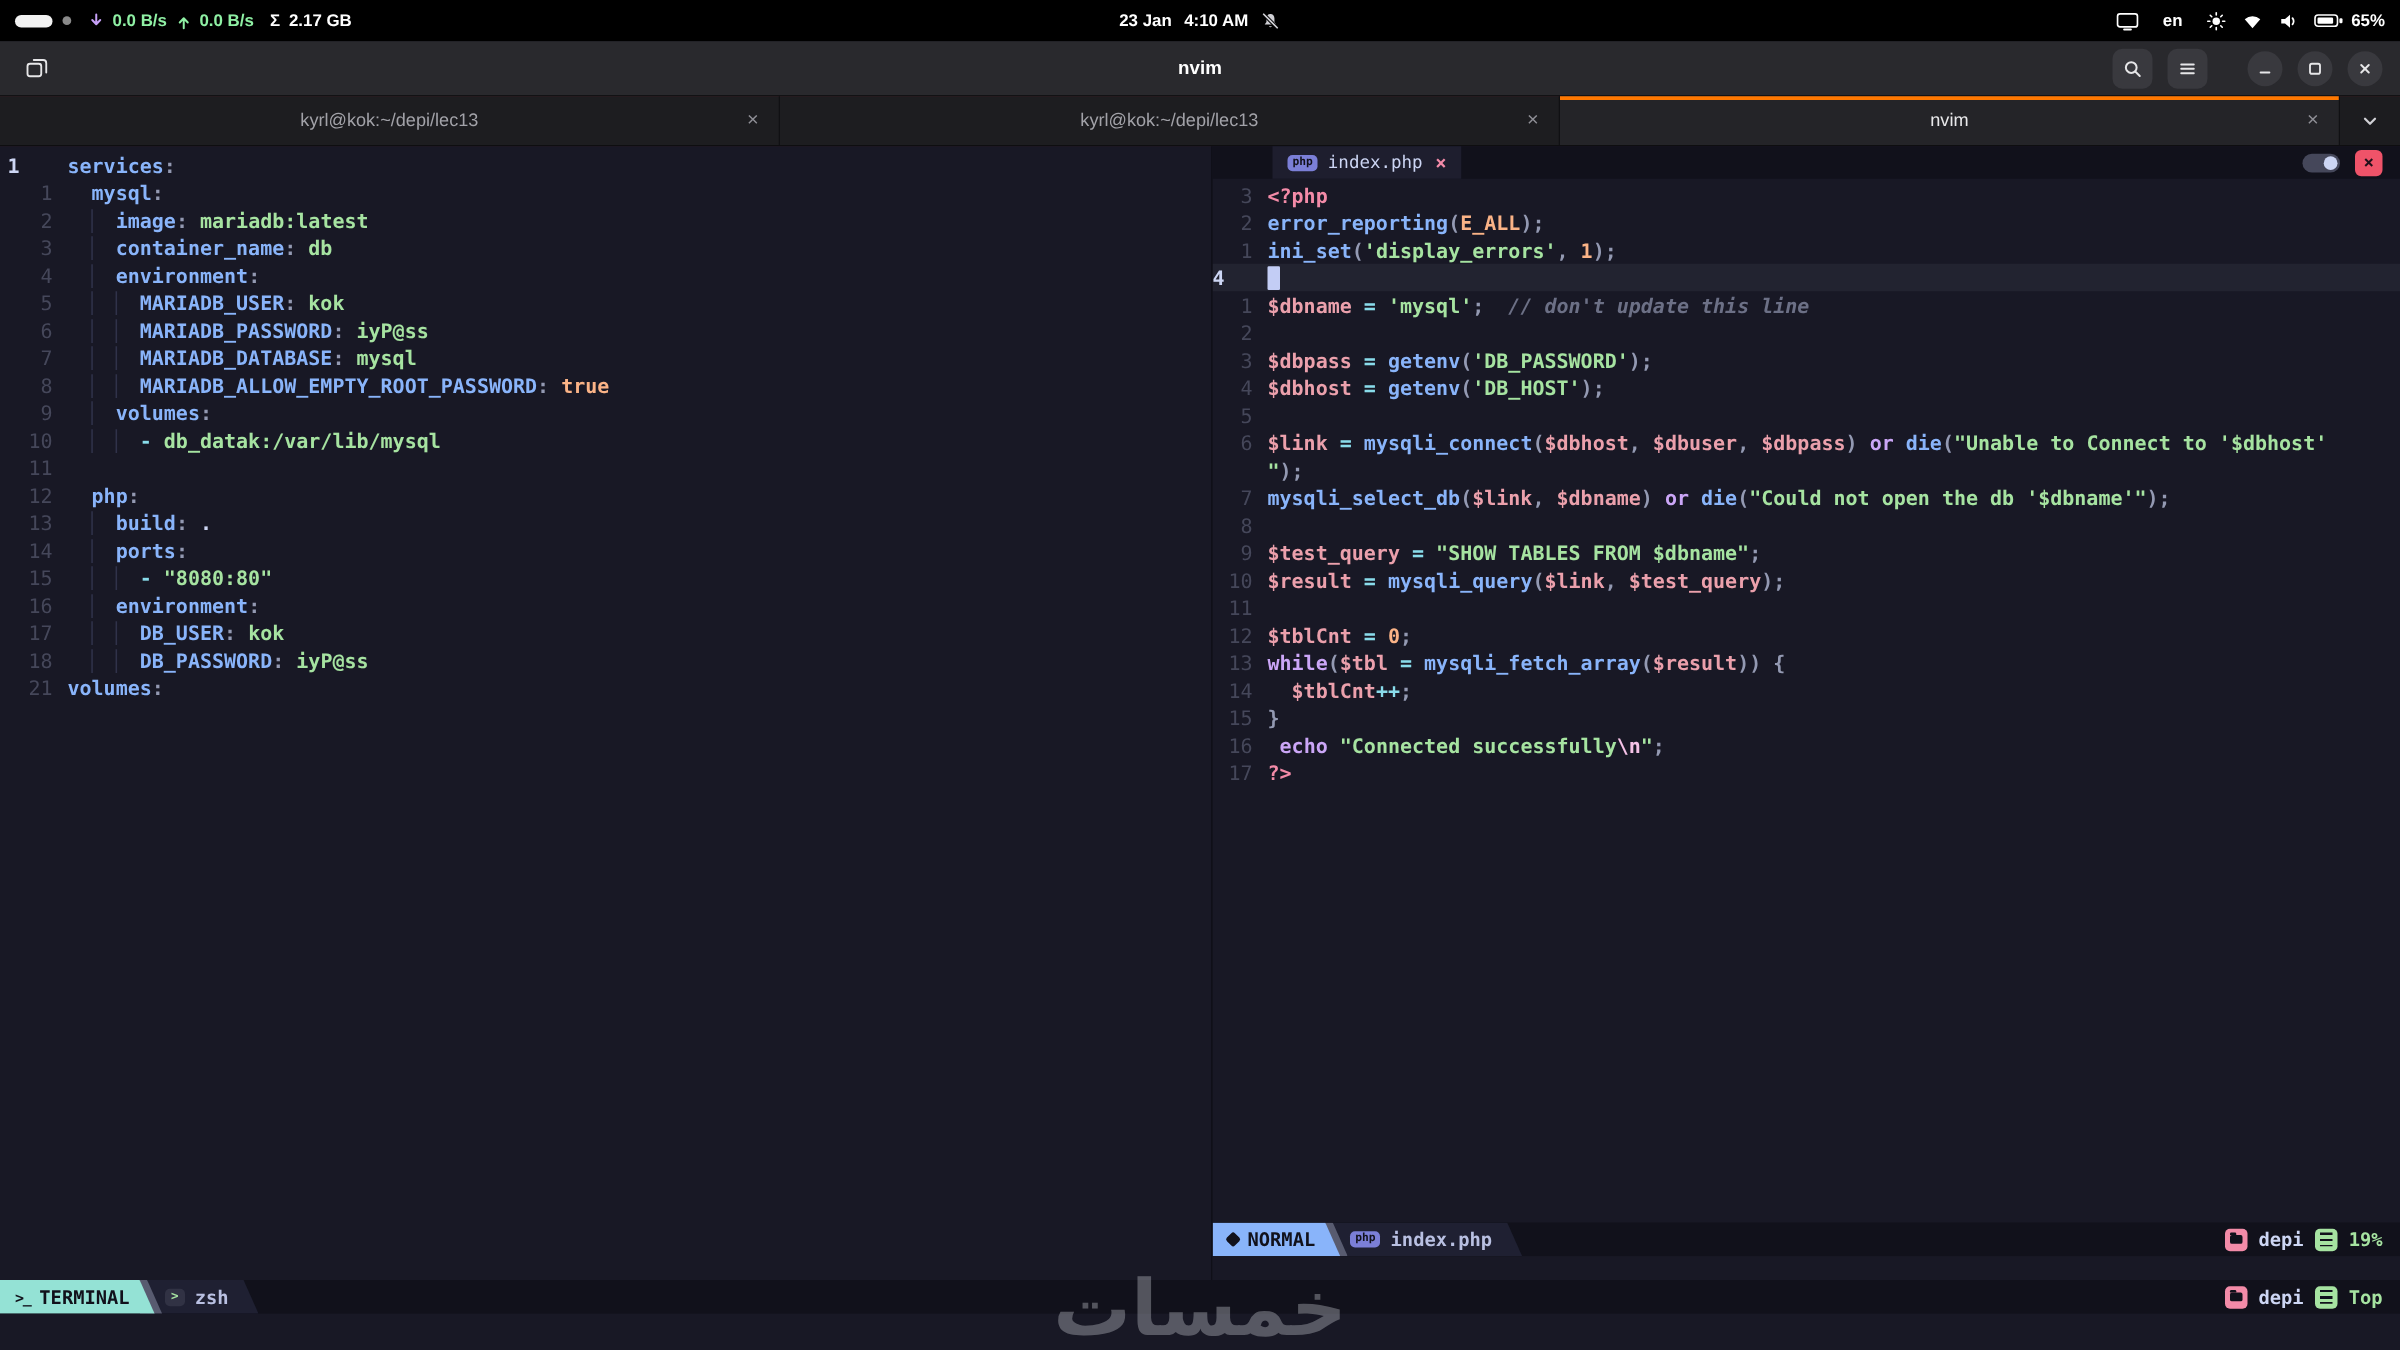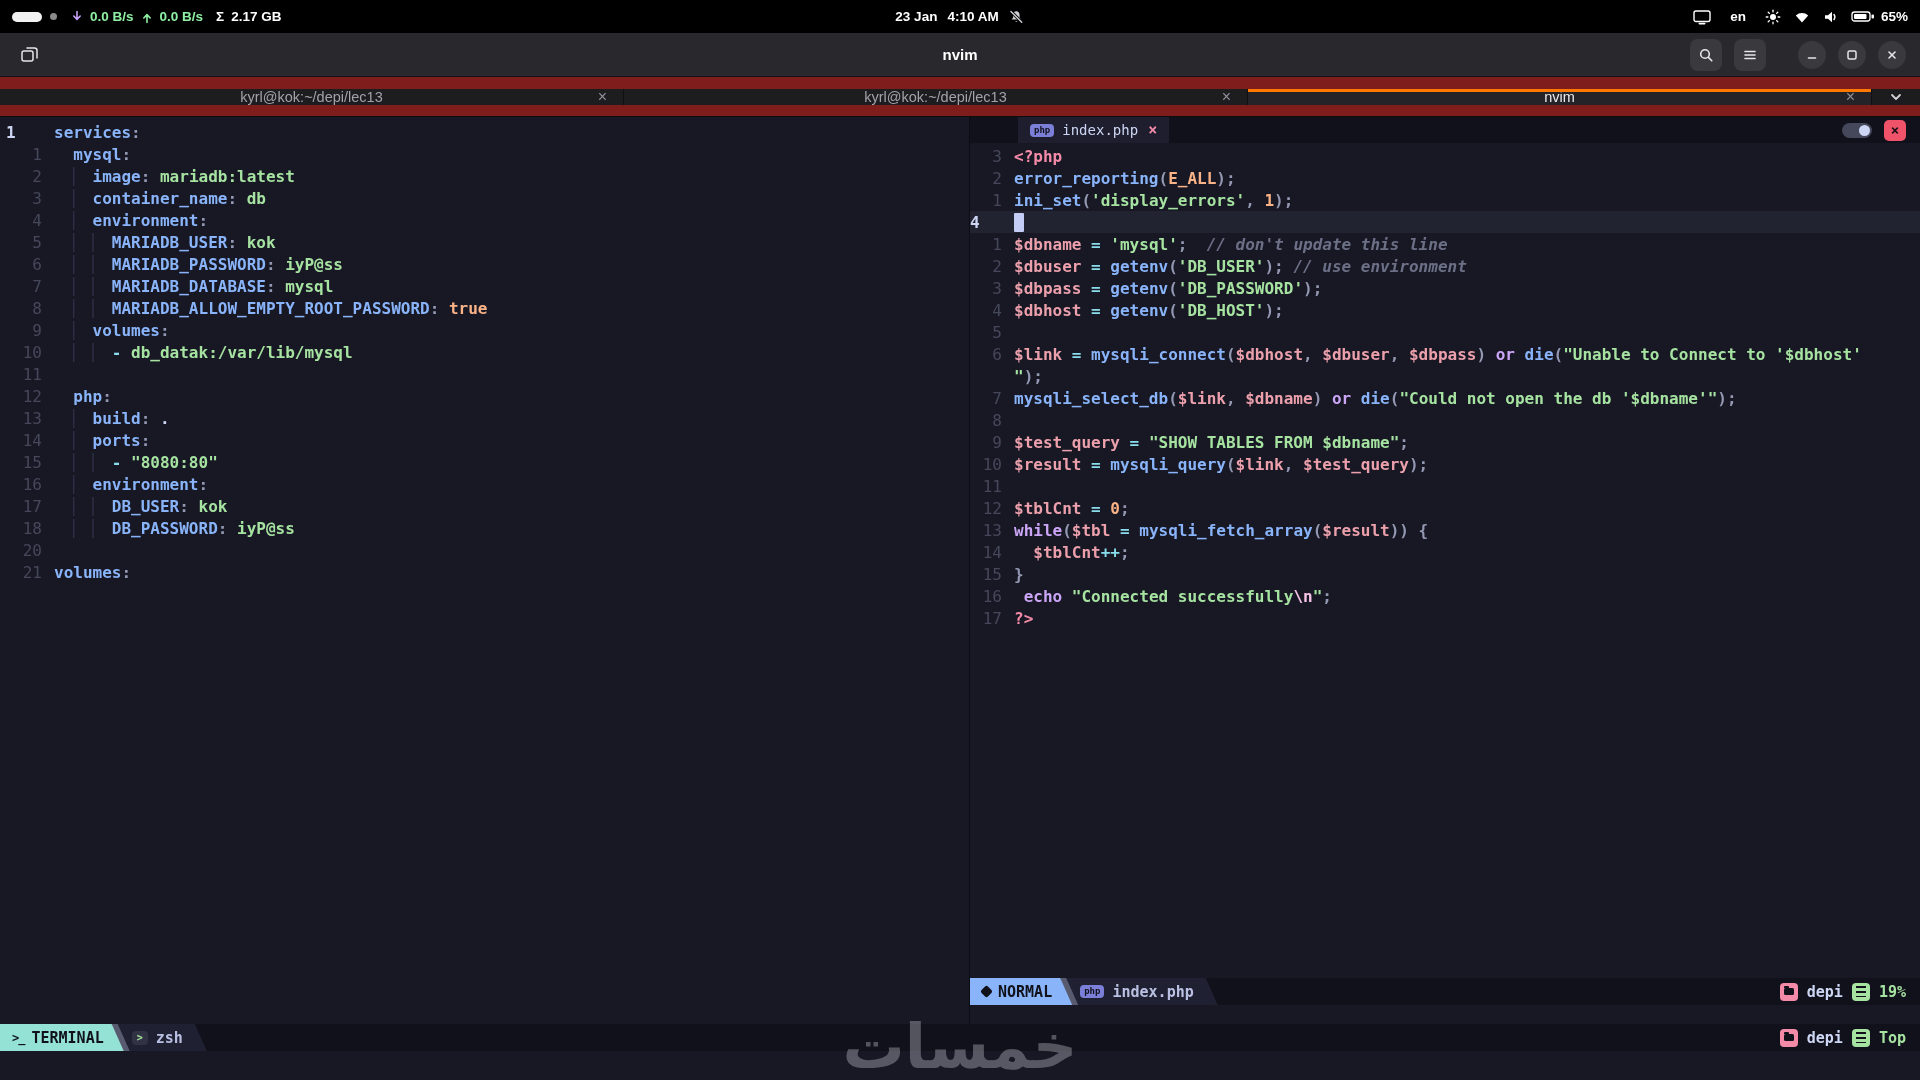--- a/index.html
+++ b/index.html
@@ -46,21 +46,21 @@
     border:none; cursor:pointer; display:flex; align-items:center; justify-content:center;
     background:#39393e;
   }
   .tb-btn.square { width:32px; height:32px; border-radius:8px; }
   .tb-btn.round { width:28px; height:28px; border-radius:50%; }
   .tb-newtab { margin-left:12px; background:transparent; width:34px; height:32px; border-radius:8px; }
   .tb-controls { margin-left:auto; display:flex; align-items:center; gap:12px; padding-right:14px; z-index:2; }
   .tb-controls .gap { width:8px; }
 
   
-  .tabbar { height:40px; flex:none; background:#7f1d1d; display:flex; border-bottom:1px solid #0e0e10;align-items:center; }
+  .tabbar { height:40px; flex:none; background:#7f1d1d; display:flex; border-bottom:1px solid #0e0e10; }
   .tab-strip { flex:1; display:flex; min-width:0; }
   .term-tab {
     flex:1; position:relative; display:flex; align-items:center; justify-content:center;
     color:#a2a2a8; font-size:14.5px; background:#1d1d20; border-right:1px solid #101013; cursor:pointer;
     min-width:0;
   }
   .term-tab.active { background:#242428; color:#e9e9eb; }
   .term-tab.active::before {
     content:""; position:absolute; top:0; left:0; right:0; height:3px;
     background:var(--c-accent, #ff7800);
@@ -395,24 +395,20 @@
           </div>
           <div class="crow">
             <span class="ln">17</span>
             <span class="ctext"><span class="tk-guide">  ▏ ▏ </span><span class="tk-key">DB_USER</span><span class="tk-punct">:</span><span class="tk-str"> kok</span></span>
           </div>
           <div class="crow">
             <span class="ln">18</span>
             <span class="ctext"><span class="tk-guide">  ▏ ▏ </span><span class="tk-key">DB_PASSWORD</span><span class="tk-punct">:</span><span class="tk-str"> iyP@ss</span></span>
           </div>
           <div class="crow">
-            <span class="ln">20</span>
-            <span class="ctext"></span>
-          </div>
-          <div class="crow">
             <span class="ln">21</span>
             <span class="ctext"><span class="tk-key">volumes</span><span class="tk-punct">:</span></span>
           </div>
         </div>
     </div>
 
     <div class="pane-right">
       <div class="bufferline">
         <div class="buf-tab">
           <span class="php-badge">php</span>
@@ -442,21 +438,20 @@
           <div class="crow cur">
             <span class="ln ln-cur">4</span>
             <span class="ctext"><span class="cursor-block"></span></span>
           </div>
           <div class="crow">
             <span class="ln">1</span>
             <span class="ctext"><span class="tk-var">$dbname</span><span class="tk-op"> = </span><span class="tk-str">'mysql'</span><span class="tk-punct">;</span><span class="tk-txt">  </span><span class="tk-comment">// don't update this line</span></span>
           </div>
           <div class="crow">
             <span class="ln">2</span>
-            <span class="ctext"><span class="tk-var">$dbuser</span><span class="tk-op"> = </span><span class="tk-fn">getenv</span><span class="tk-punct">(</span><span class="tk-str">'DB_USER'</span><span class="tk-punct">);</span><span class="tk-txt"> </span><span class="tk-comment">// use environment</span></span>
           </div>
           <div class="crow">
             <span class="ln">3</span>
             <span class="ctext"><span class="tk-var">$dbpass</span><span class="tk-op"> = </span><span class="tk-fn">getenv</span><span class="tk-punct">(</span><span class="tk-str">'DB_PASSWORD'</span><span class="tk-punct">);</span></span>
           </div>
           <div class="crow">
             <span class="ln">4</span>
             <span class="ctext"><span class="tk-var">$dbhost</span><span class="tk-op"> = </span><span class="tk-fn">getenv</span><span class="tk-punct">(</span><span class="tk-str">'DB_HOST'</span><span class="tk-punct">);</span></span>
           </div>
           <div class="crow">

